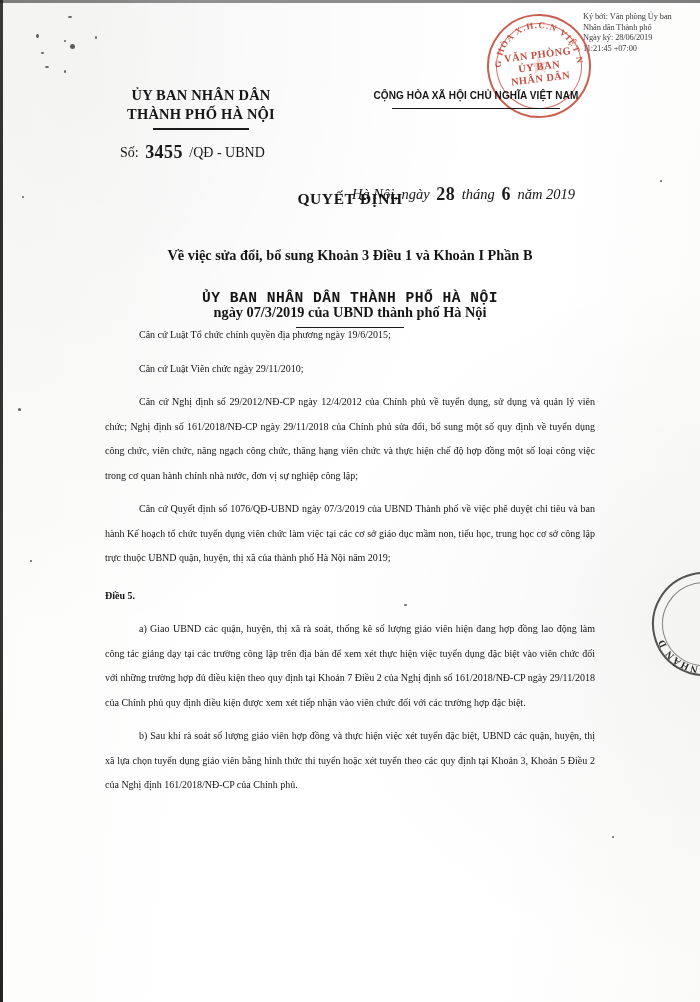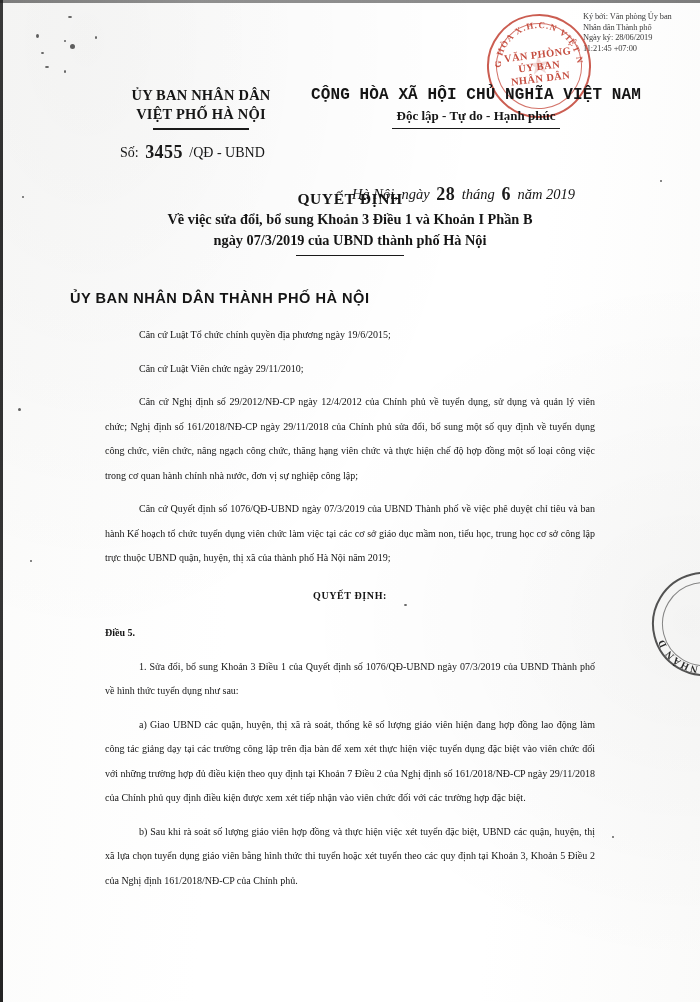--- a/index.html
+++ b/index.html
@@ -183,23 +183,23 @@
     background: #1a1a1a;
     margin: 4px auto 0;
   }
   .lh-right {
     position: absolute;
     left: 306px; top: 0;
     width: 340px;
     text-align: center;
   }
   .lh-right .r1 {
-    font-family: Liberation Mono, monospace;
-    font-weight: bold;
-    font-size: 16px;
+    font-family: Liberation Sans, sans-serif;
+    font-weight: bold;
+    font-size: 10px;
     line-height: 19px;
     white-space: nowrap;
     letter-spacing: .1px;
   }
   .lh-right .r2 {
     font-family: "Liberation Serif", serif;
     font-weight: bold;
     font-size: 13px;
     line-height: 19px;
     margin-top: 1px;
@@ -256,33 +256,35 @@
     font-size: 15.5px;
     letter-spacing: .6px;
     line-height: 21px;
   }
   .titleblock .t-sub {
     font-family: "Liberation Serif", serif;
     font-weight: bold;
     font-size: 14.3px;
     line-height: 20.5px;
     letter-spacing: 0px;
+    margin-top: 36px;
   }
   .title-rule {
     width: 108px;
     height: 1.4px;
     background: #1a1a1a;
     margin: 5px auto 0;
   }
 
   .org-heading {
     position: absolute;
     left: 70px; top: 290px;
     width: 560px;
-    font-family: Liberation Sans, sans-serif;
+    text-align: center;
+    font-family: Liberation Mono, monospace;
     font-weight: bold;
     font-size: 14.6px;
     letter-spacing: .5px;
   }
 
   
   .body {
     position: absolute;
     left: 104px;
     top: 322px;
@@ -373,26 +375,25 @@
       </defs>
       <text transform="rotate(200 52 52)">
         <textPath href="#arcDark" startOffset="50%" text-anchor="middle">ỦY BAN NHÂN D</textPath>
       </text>
     </svg>
   </div>
 
   <div class="letterhead">
     <div class="lh-left">
       <div class="l1">ỦY BAN NHÂN DÂN</div>
-      <div class="l2">VIỆT PHỐ HÀ NỘI</div>
+      <div class="l2">THÀNH PHỐ HÀ NỘI</div>
       <div class="lh-rule"></div>
     </div>
     <div class="lh-right">
       <div class="r1">CỘNG HÒA XÃ HỘI CHỦ NGHĨA VIỆT NAM</div>
-      <div class="r2">Độc lập - Tự do - Hạnh phúc</div>
       <div class="lh-rule2"></div>
     </div>
   </div>
 
   <div class="numrow">
     <span>Số:</span>
     <span class="hand">3455</span>
     <span>/QĐ - UBND</span>
   </div>
 
@@ -412,20 +413,18 @@
     <div class="title-rule"></div>
   </div>
 
   <div class="org-heading">ỦY BAN NHÂN DÂN THÀNH PHỐ HÀ NỘI</div>
 
   <div class="body">
     <p>Căn cứ Luật Tổ chức chính quyền địa phương ngày 19/6/2015;</p>
     <p class="gap-s">Căn cứ Luật Viên chức ngày 29/11/2010;</p>
     <p class="gap-s">Căn cứ Nghị định số 29/2012/NĐ-CP ngày 12/4/2012 của Chính phủ về tuyển dụng, sử dụng và quản lý viên chức; Nghị định số 161/2018/NĐ-CP ngày 29/11/2018 của Chính phủ sửa đổi, bổ sung một số quy định về tuyển dụng công chức, viên chức, nâng ngạch công chức, thăng hạng viên chức và thực hiện chế độ hợp đồng một số loại công việc trong cơ quan hành chính nhà nước, đơn vị sự nghiệp công lập;</p>
     <p class="gap-s">Căn cứ Quyết định số 1076/QĐ-UBND ngày 07/3/2019 của UBND Thành phố về việc phê duyệt chỉ tiêu và ban hành Kế hoạch tổ chức tuyển dụng viên chức làm việc tại các cơ sở giáo dục mầm non, tiểu học, trung học cơ sở công lập trực thuộc UBND quận, huyện, thị xã của thành phố Hà Nội năm 2019;</p>
-    <p class="gap-m center-head">QUYẾT ĐỊNH:</p>
     <p class="gap-m bold-left">Điều 5.</p>
-    <p class="gap-s">1. Sửa đổi, bổ sung Khoản 3 Điều 1 của Quyết định số 1076/QĐ-UBND ngày 07/3/2019 của UBND Thành phố về hình thức tuyển dụng như sau:</p>
     <p class="gap-s">a) Giao UBND các quận, huyện, thị xã rà soát, thống kê số lượng giáo viên hiện đang hợp đồng lao động làm công tác giảng dạy tại các trường công lập trên địa bàn để xem xét thực hiện việc tuyển dụng đặc biệt vào viên chức đối với những trường hợp đủ điều kiện theo quy định tại Khoản 7 Điều 2 của Nghị định số 161/2018/NĐ-CP ngày 29/11/2018 của Chính phủ quy định điều kiện được xem xét tiếp nhận vào viên chức đối với các trường hợp đặc biệt.</p>
     <p class="gap-s">b) Sau khi rà soát số lượng giáo viên hợp đồng và thực hiện việc xét tuyển đặc biệt, UBND các quận, huyện, thị xã lựa chọn tuyển dụng giáo viên bằng hình thức thi tuyển hoặc xét tuyển theo các quy định tại Khoản 3, Khoản 5 Điều 2 của Nghị định 161/2018/NĐ-CP của Chính phủ.</p>
   </div>
 
 </div>
 
 </body></html>

